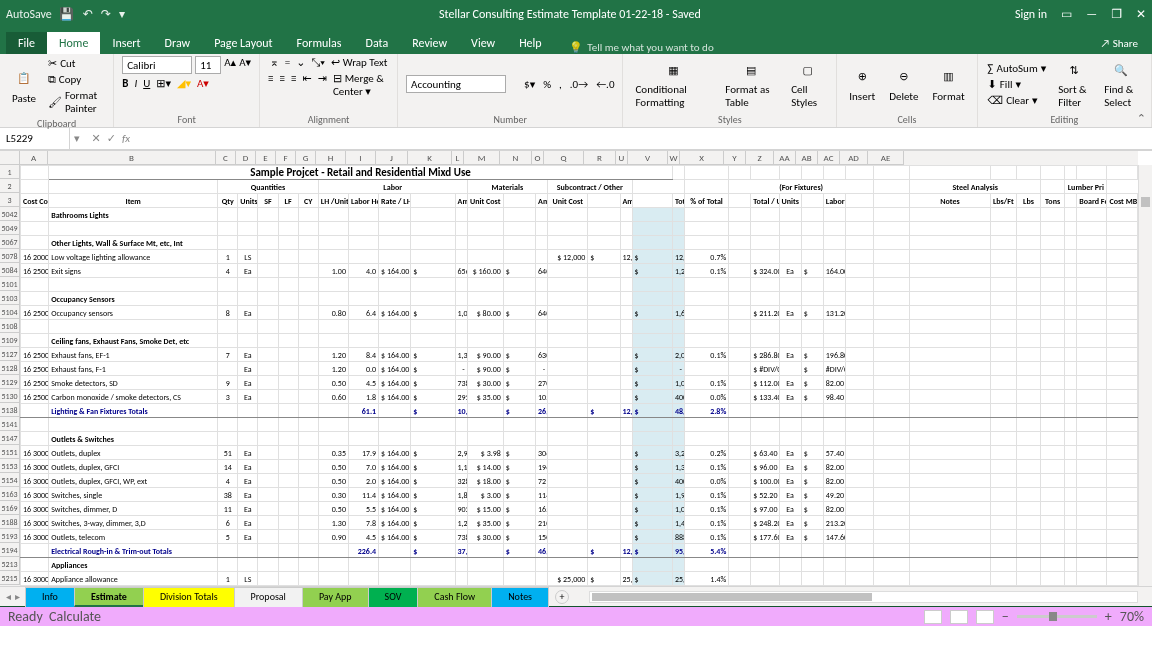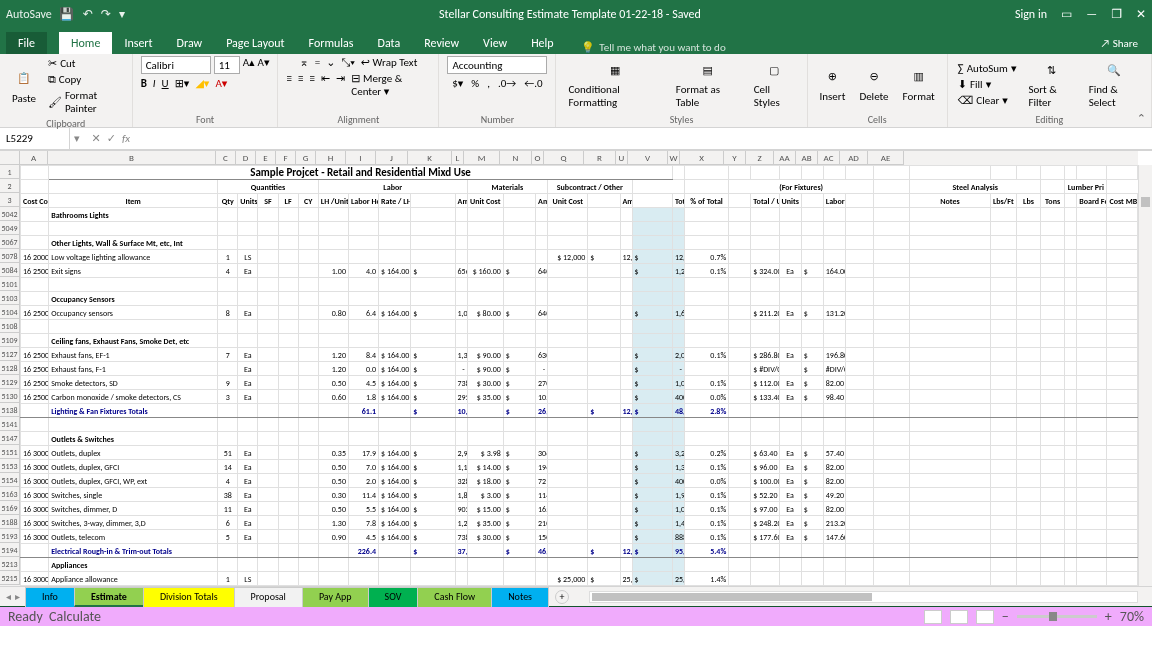--- a/index.html
+++ b/index.html
@@ -6,21 +6,21 @@
 body{background:#fff;font-size:11px;overflow:hidden;width:1152px;height:648px}
 
 .titlebar{background:#217346;color:#fff;height:28px;display:flex;align-items:center;padding:0 6px;font-size:12px}
 .titlebar .qat{display:flex;gap:8px;align-items:center}
 .titlebar .title{flex:1;text-align:center}
 .titlebar .win{display:flex;gap:14px;align-items:center}
 .qat-btn{color:#fff;opacity:.9;cursor:pointer}
 
 .ribtabs{background:#217346;display:flex;align-items:flex-end;height:26px;padding-left:6px;color:#fff;font-size:12px}
 .ribtabs .tab{padding:4px 12px;cursor:pointer}
-.ribtabs .tab.file{background:#185c37;margin-right:12px}
+.ribtabs .tab.file{background:#185c37;margin-right:0}
 .ribtabs .tab.active{background:#fff;color:#217346}
 .ribtabs .tell{display:flex;align-items:center;gap:4px;margin-left:16px;opacity:.8;font-size:11px}
 .ribtabs .share{margin-left:auto;padding:4px 14px;font-size:11px}
 
 .ribbon{background:#f3f2f1;border-bottom:1px solid #d4d4d4;height:74px;display:flex;font-size:11px;position:relative}
 .group{border-right:1px solid #e1dfdd;padding:2px 8px 1px;display:flex;flex-direction:column;justify-content:space-between;align-items:center}
 .group .ctrls{flex:1;display:flex;gap:6px;align-items:center}
 .group .glabel{font-size:10px;color:#666;text-align:center;width:100%;padding-top:1px}
 .bigbtn{display:flex;flex-direction:column;align-items:center;gap:2px;cursor:pointer;padding:2px 4px}
 .bigbtn .ic{width:22px;height:22px;display:flex;align-items:center;justify-content:center}
@@ -151,21 +151,21 @@
           <span>≡</span>
           <span>≡</span>
         <span>⇤</span>
           <span>⇥</span>
         <span>⊟ <span>Merge &amp; Center</span> ▾</span>
       </div>
     </div>
     <div class="glabel">Alignment</div>
   </div>
   <div class="group">
-    <div class="ctrls" style="flex-direction:column;gap:3px">
+    <div class="ctrls" style="flex-direction:row;gap:18px">
       <div class="selbox" style="width:100px">Accounting</div>
       <div style="display:flex;gap:8px">
         <span>$▾</span>
         <span>%</span>
         <span>,</span>
         <span>.0→</span>
         <span>←.0</span>
       </div>
     </div>
     <div class="glabel">Number</div>

